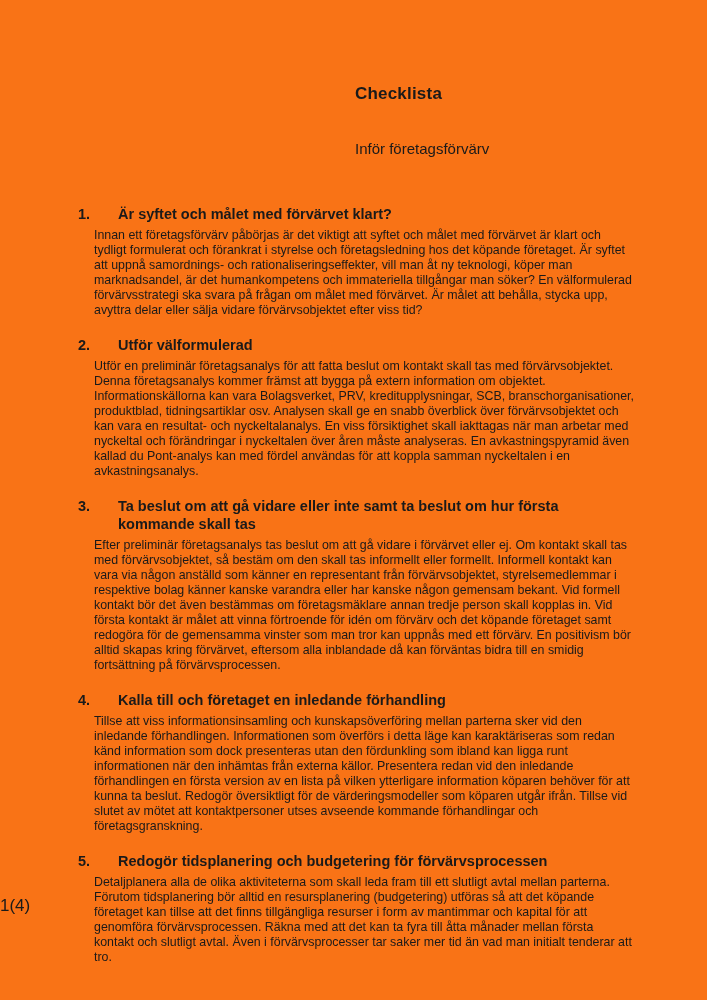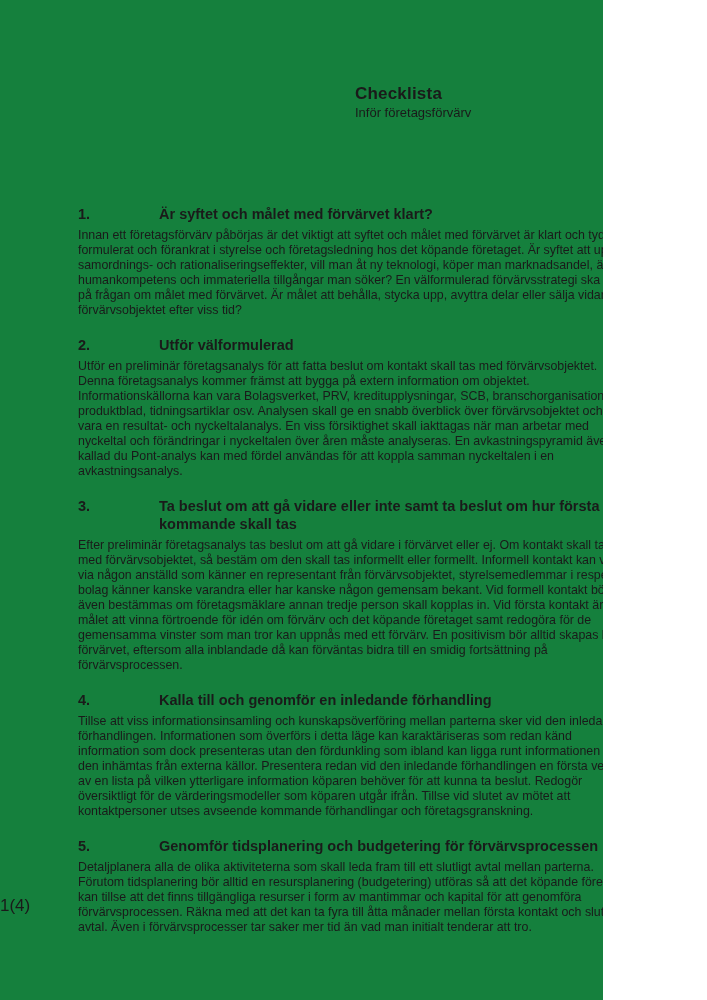--- a/index.html
+++ b/index.html
@@ -2,41 +2,42 @@
 <html><head>
 <meta charset="utf-8">
 <style>
   html, body {
     margin: 0;
     padding: 0;
     background: #ffffff;
   }
   .page {
     position: relative;
-    width: 603px;
+    width: 707px;
     height: 1000px;
-    background: #15803d;
+    background: #f97316;
     font-family: "Liberation Sans", sans-serif;
     color: #1a1a1a;
     overflow: hidden;
   }
   .doc-header {
     position: absolute;
     left: 355px;
     top: 84px;
   }
   .doc-title {
     font-size: 17px;
     font-weight: 700;
     line-height: 20px;
     letter-spacing: 0.2px;
   }
   .doc-subtitle {
-    font-size: 13px;
+    font-size: 15px;
     line-height: 17px;
+    margin-top: 36px;
   }
   .content {
     position: absolute;
     left: 78px;
     top: 205px;
     width: 557px;
   }
   .section {
     margin: 0 0 18px 0;
   }
@@ -45,24 +46,23 @@
     font-weight: 700;
     font-size: 14.5px;
     line-height: 18px;
   }
   .section-number {
     flex: 0 0 40px;
     width: 40px;
   }
   .section-title {
     flex: 1 1 auto;
-    margin-left: 41px;
   }
   .section-body {
-    margin: 5px 0 0 0;
+    margin: 5px 0 0 16px;
     font-size: 12.4px;
     line-height: 15px;
     text-align: left;
   }
   .footer {
     position: absolute;
     left: 0;
     top: 896px;
     width: 707px;
     text-align: left;
@@ -101,29 +101,29 @@
       <div class="section-heading">
         <span class="section-number">3.</span>
         <span class="section-title">Ta beslut om att gå vidare eller inte samt ta beslut om hur första kommande skall tas</span>
       </div>
       <p class="section-body">Efter preliminär företagsanalys tas beslut om att gå vidare i förvärvet eller ej. Om kontakt skall tas med förvärvsobjektet, så bestäm om den skall tas informellt eller formellt. Informell kontakt kan vara via någon anställd som känner en representant från förvärvsobjektet, styrelsemedlemmar i respektive bolag känner kanske varandra eller har kanske någon gemensam bekant. Vid formell kontakt bör det även bestämmas om företagsmäklare annan tredje person skall kopplas in. Vid första kontakt är målet att vinna förtroende för idén om förvärv och det köpande företaget samt redogöra för de gemensamma vinster som man tror kan uppnås med ett förvärv. En positivism bör alltid skapas kring förvärvet, eftersom alla inblandade då kan förväntas bidra till en smidig fortsättning på förvärvsprocessen.</p>
     </section>
 
     <section class="section">
       <div class="section-heading">
         <span class="section-number">4.</span>
-        <span class="section-title">Kalla till och genomför en inledande förhandling</span>
+        <span class="section-title">Kalla till och företaget en inledande förhandling</span>
       </div>
       <p class="section-body">Tillse att viss informationsinsamling och kunskapsöverföring mellan parterna sker vid den inledande förhandlingen. Informationen som överförs i detta läge kan karaktäriseras som redan känd information som dock presenteras utan den fördunkling som ibland kan ligga runt informationen när den inhämtas från externa källor. Presentera redan vid den inledande förhandlingen en första version av en lista på vilken ytterligare information köparen behöver för att kunna ta beslut. Redogör översiktligt för de värderingsmodeller som köparen utgår ifrån. Tillse vid slutet av mötet att kontaktpersoner utses avseende kommande förhandlingar och företagsgranskning.</p>
     </section>
 
     <section class="section">
       <div class="section-heading">
         <span class="section-number">5.</span>
-        <span class="section-title">Genomför tidsplanering och budgetering för förvärvsprocessen</span>
+        <span class="section-title">Redogör tidsplanering och budgetering för förvärvsprocessen</span>
       </div>
       <p class="section-body">Detaljplanera alla de olika aktiviteterna som skall leda fram till ett slutligt avtal mellan parterna. Förutom tidsplanering bör alltid en resursplanering (budgetering) utföras så att det köpande företaget kan tillse att det finns tillgängliga resurser i form av mantimmar och kapital för att genomföra förvärvsprocessen. Räkna med att det kan ta fyra till åtta månader mellan första kontakt och slutligt avtal. Även i förvärvsprocesser tar saker mer tid än vad man initialt tenderar att tro.</p>
     </section>
 
   </div>
 
   <div class="footer">1(4)</div>
 
 </div>
 

